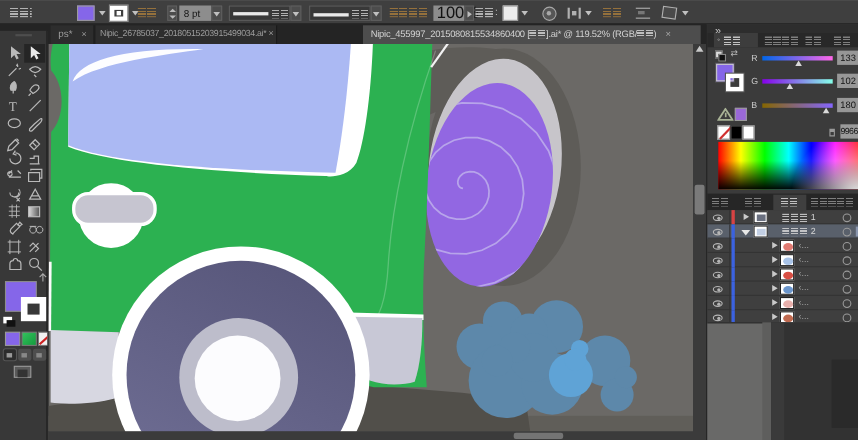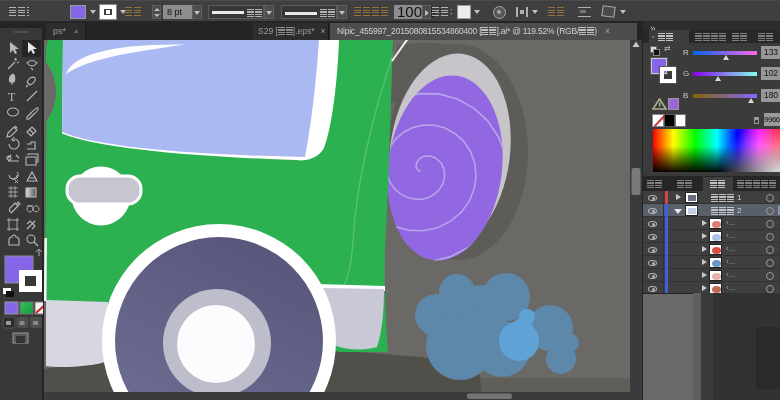--- a/index.html
+++ b/index.html
@@ -64,21 +64,21 @@
  <div class="ab" style="left:578px;top:6px;width:13px;height:10px;border:1.5px solid #b0b0b0;border-left:none;border-right:none">
         <div class="ab" style="left:2px;top:2px;width:6px;height:3px;background:#777"></div>
       </div>
  <div class="ab" style="left:602px;top:5px;width:13px;height:11px;border:1.5px solid #b0b0b0;transform:rotate(8deg);background:#4a4a4a"></div>
  <div class="ab tri-d" style="left:620px;top:9px"></div>
 </div>
 
 <div class="ab" style="left:0;top:22px;width:780px;height:18px;background:#242424">
  <span class="txt" style="left:3px;top:2px;font-size:8px;color:#b5b5b5">↔</span>
  <div class="ab" style="left:46px;top:1px;width:40px;height:17px;background:#2d2d2d;border-right:1px solid #191919;color:#9d9d9d;font-size:9px;line-height:16px"><span style="margin-left:7px">ps*</span><span style="margin-left:8px;font-size:8px">×</span></div>
- <div class="ab txt" style="left:253px;top:1px;width:76px;height:17px;background:#2d2d2d;border-right:1px solid #191919;color:#9d9d9d;font-size:8.5px;line-height:16px"><span style="margin-left:5px">S29 [</span><span class="zh2" style="position:static;display:inline-block;width:15px;color:#9d9d9d;margin-bottom:-1px"></span><span>].eps*</span><span style="margin-left:6px">×</span></div>
+ <div class="ab txt" style="left:87px;top:1px;width:165px;height:17px;background:#2d2d2d;border-right:1px solid #191919;color:#9d9d9d;font-size:8px;line-height:16px;overflow:hidden"><span style="margin-left:4px;letter-spacing:-0.3px">Nipic_26785037_20180515203915499034.ai*</span><span style="margin-left:2px">×</span></div>
  <div class="ab txt" style="left:330px;top:1px;width:307px;height:17px;background:#4d4d4d;color:#d2d2d2;font-size:8.5px;line-height:16px"><span style="margin-left:7px;letter-spacing:-0.2px">Nipic_455997_2015080815534860400 [</span><span class="zh2" style="position:static;display:inline-block;width:15px;color:#d2d2d2;margin-bottom:-1px"></span><span style="letter-spacing:-0.2px">].ai* @ 119.52% (RGB/</span><span class="zh2" style="position:static;display:inline-block;width:15px;color:#d2d2d2;margin-bottom:-1px"></span><span>)</span><span style="margin-left:8px;color:#aaa">×</span></div>
 </div>
 
 <div class="ab" style="left:0;top:28px;width:43px;height:372px;background:#383838;border-right:1px solid #232323">
 <svg width="43" height="372" viewBox="0 28 43 372" xmlns="http://www.w3.org/2000/svg" style="position:absolute;left:0;top:0">
 <defs>
  <linearGradient id="gt" x1="0" y1="0" x2="1" y2="0">
             <stop offset="0" stop-color="#ddd"></stop>
             <stop offset="1" stop-color="#555"></stop>
           </linearGradient>

